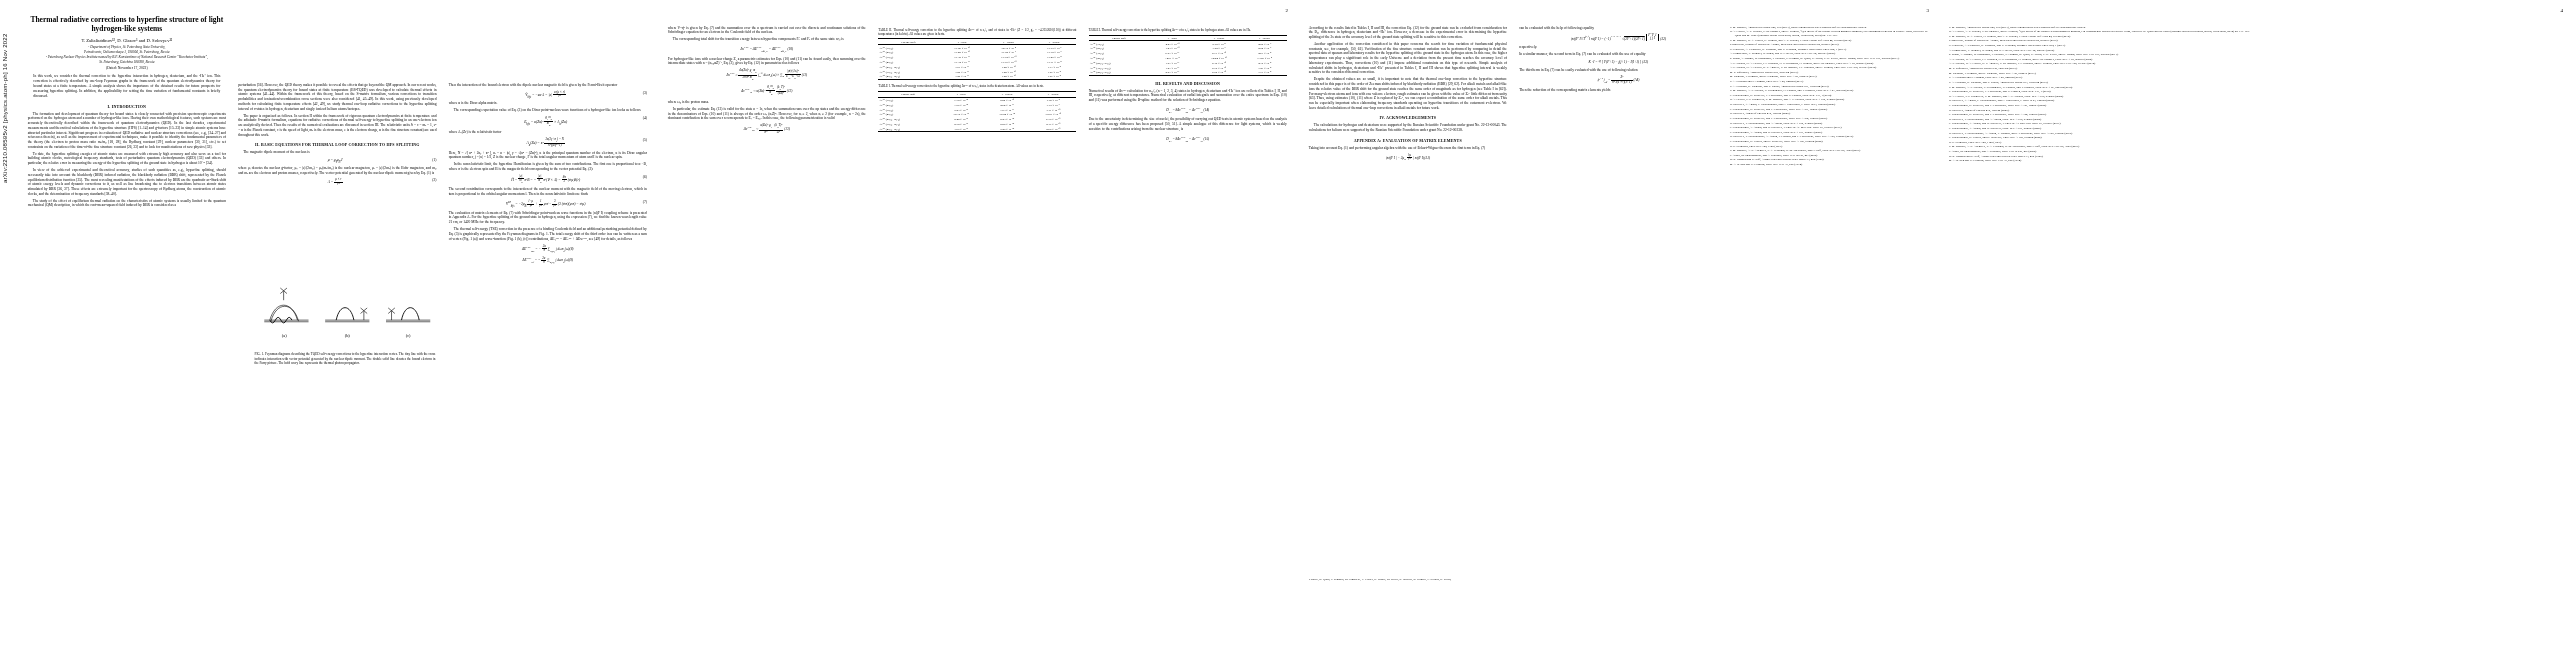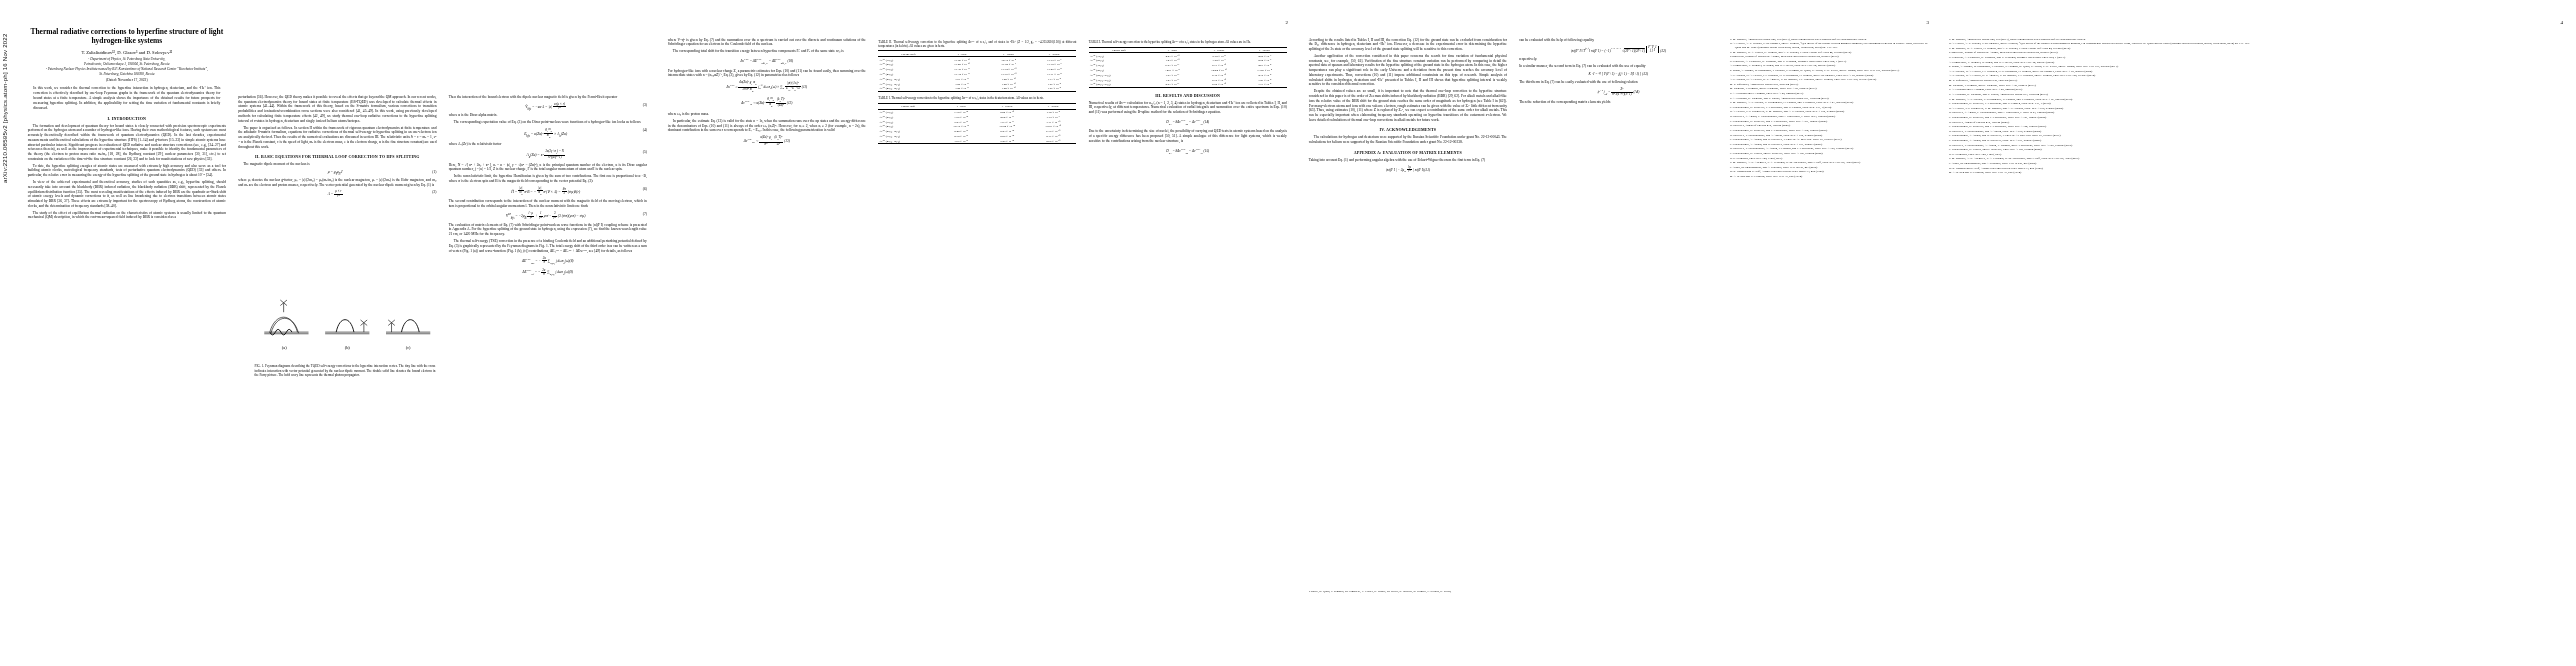--- a/index.html
+++ b/index.html
@@ -10,21 +10,21 @@
   .arxiv-stamp{
     position:absolute;left:1.1px;top:183px;
     transform:rotate(-90deg);transform-origin:left top;
     font-family:"Liberation Sans", sans-serif;
     font-size:6.1px;letter-spacing:0.2px;color:#111;white-space:nowrap;
   }
 
   .sheet{position:absolute;top:0;left:13.3px;width:2563px;height:667px;}
 
   
-  .pg{position:absolute;top:12px;height:586px;}
+  .pg{position:absolute;top:0;height:586px;}
   .pg1{left:10px;width:628px;}
   .pg2{left:650px;width:628px;}
   .pg3{left:1291px;width:628px;}
   .pg4{left:1931px;width:622px;}
 
   .pgnum{position:absolute;top:7.8px;font-size:5px;font-family:"Liberation Serif",serif;color:#000;}
   .pgnum.r{right:3.3px;}
 
   .cols{position:absolute;top:25.6px;left:0;right:0;bottom:4.4px;display:flex;gap:12.2px;padding:0 4.4px;}
   .col{flex:1;min-width:0;}

